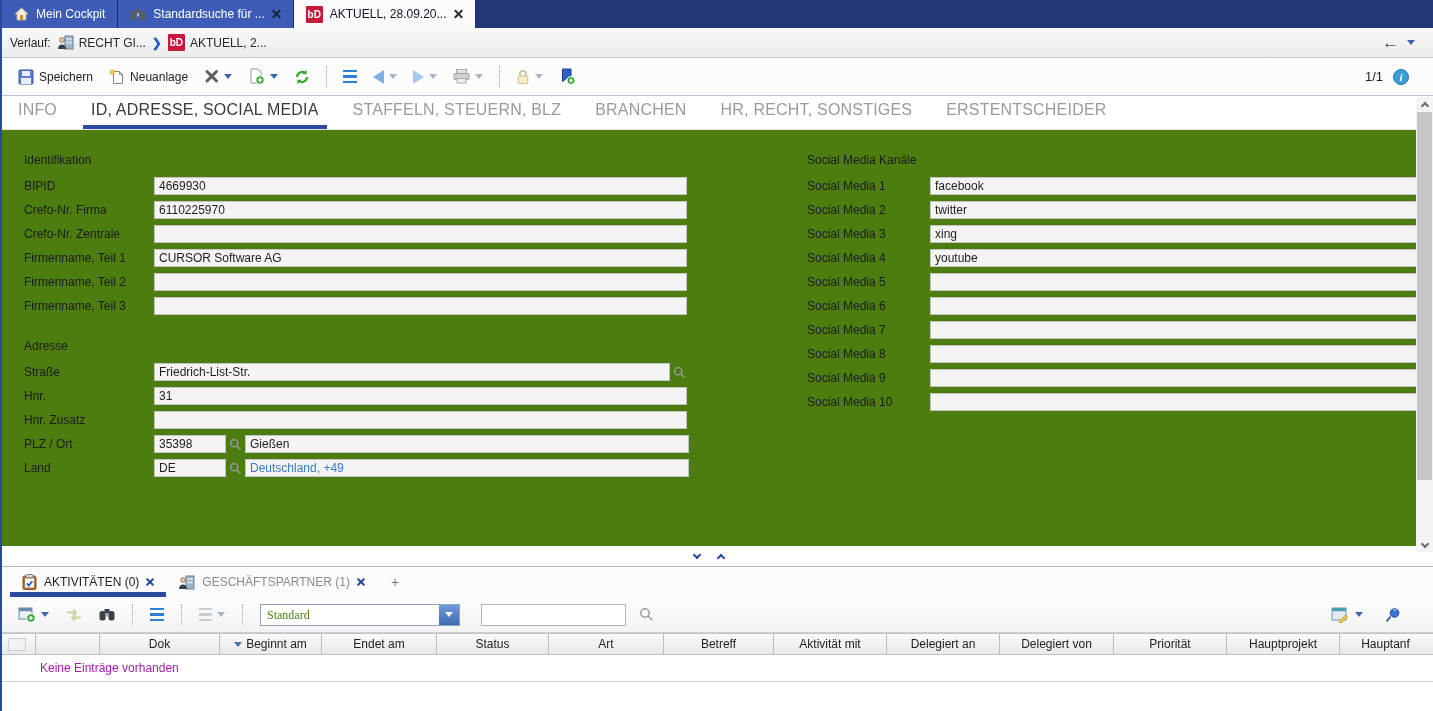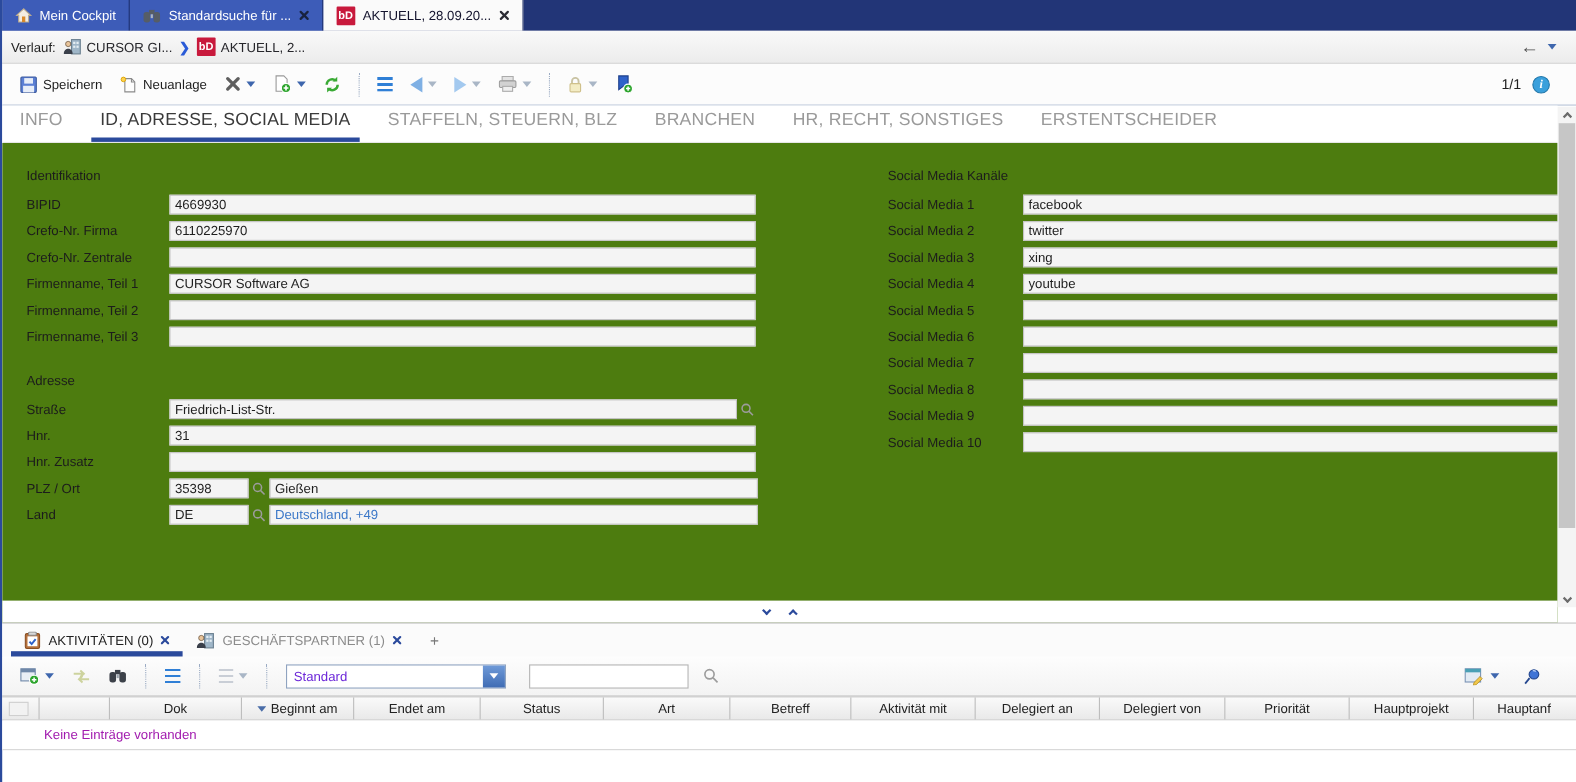--- a/index.html
+++ b/index.html
@@ -98,21 +98,21 @@
   .btab.active::after { content:""; position:absolute; left:0; right:0; bottom:0; height:5px; background:#2b4a9c; }
   .btab .xicon { width:8px; height:8px; color:#2b4a9c; }
   .btab .xicon::before,.btab .xicon::after { top:3px; width:10px; }
   .btab-add { display:flex; align-items:center; padding:0 14px; color:#777; font-size:14px; }
 
   
   .btoolbar { position:absolute; left:0; top:597px; width:100%; height:36px;
               background:linear-gradient(#fdfdfd,#f3f3f3); border-bottom:1px solid #cfcfcf;
               display:flex; align-items:center; padding:0 10px; gap:5px; }
   .combo { display:flex; align-items:stretch; width:200px; height:22px; border:1px solid #8fa3c0; background:#fff; margin-left:6px; }
-  .combo .combo-text { flex:1; line-height:20px; padding:0 6px; color:#6d28d9; }
+  .combo .combo-text { flex:1; line-height:20px; padding:0 6px; color:#4d7c0f;font-family:Liberation Serif, serif; }
   .combo .combo-btn { width:20px; background:linear-gradient(#6f9ad8,#3f6cb4); display:flex; align-items:center; justify-content:center; }
   .combo .combo-btn .caret { border-top-color:#fff; }
   .srch-input { width:145px; height:22px; border:1px solid #b4b4b4; background:#fff; margin-left:16px;
                 font-family:"Liberation Sans",sans-serif; font-size:12px; padding:0 5px; outline:none; }
   .btoolbar-right { margin-left:auto; display:flex; align-items:center; gap:10px; padding-right:16px; }
 
   
   .grid-head { position:absolute; left:0; top:633px; width:100%; height:22px; display:flex;
                background:linear-gradient(#fafafa,#e9e9e9); border-top:1px solid #c3c3c3; border-bottom:1px solid #c3c3c3; }
   .gcell { flex:0 0 auto; display:flex; align-items:center; justify-content:center; gap:4px;
@@ -169,21 +169,21 @@
         <svg width="17" height="15" viewBox="0 0 17 15">
             <rect x="8" y="1" width="8" height="13" fill="#9fb6c8" stroke="#6c8191"></rect>
             <rect x="9.5" y="3" width="2" height="2" fill="#e4edf3"></rect>
             <rect x="12.5" y="3" width="2" height="2" fill="#e4edf3"></rect>
             <rect x="9.5" y="6.5" width="2" height="2" fill="#e4edf3"></rect>
             <rect x="12.5" y="6.5" width="2" height="2" fill="#e4edf3"></rect>
             <circle cx="5" cy="5" r="2.4" fill="#e8c49a" stroke="#5a4632" stroke-width="0.6"></circle>
             <path d="M1 14c0-3.2 2-4.6 4-4.6s4 1.4 4 4.6z" fill="#3a3f4a"></path>
           </svg>
       </span>
-      <span>CURSOR GI...</span>
+      <span>RECHT GI...</span>
     </span>
     <span class="crumb-sep">❯</span>
     <span class="crumb">
       <span class="badge-bd">bD</span>
       <span>AKTUELL, 2...</span>
     </span>
     <span class="crumbs-right">
       <span class="back-arrow">←</span>
       <span class="caret"></span>
     </span>

